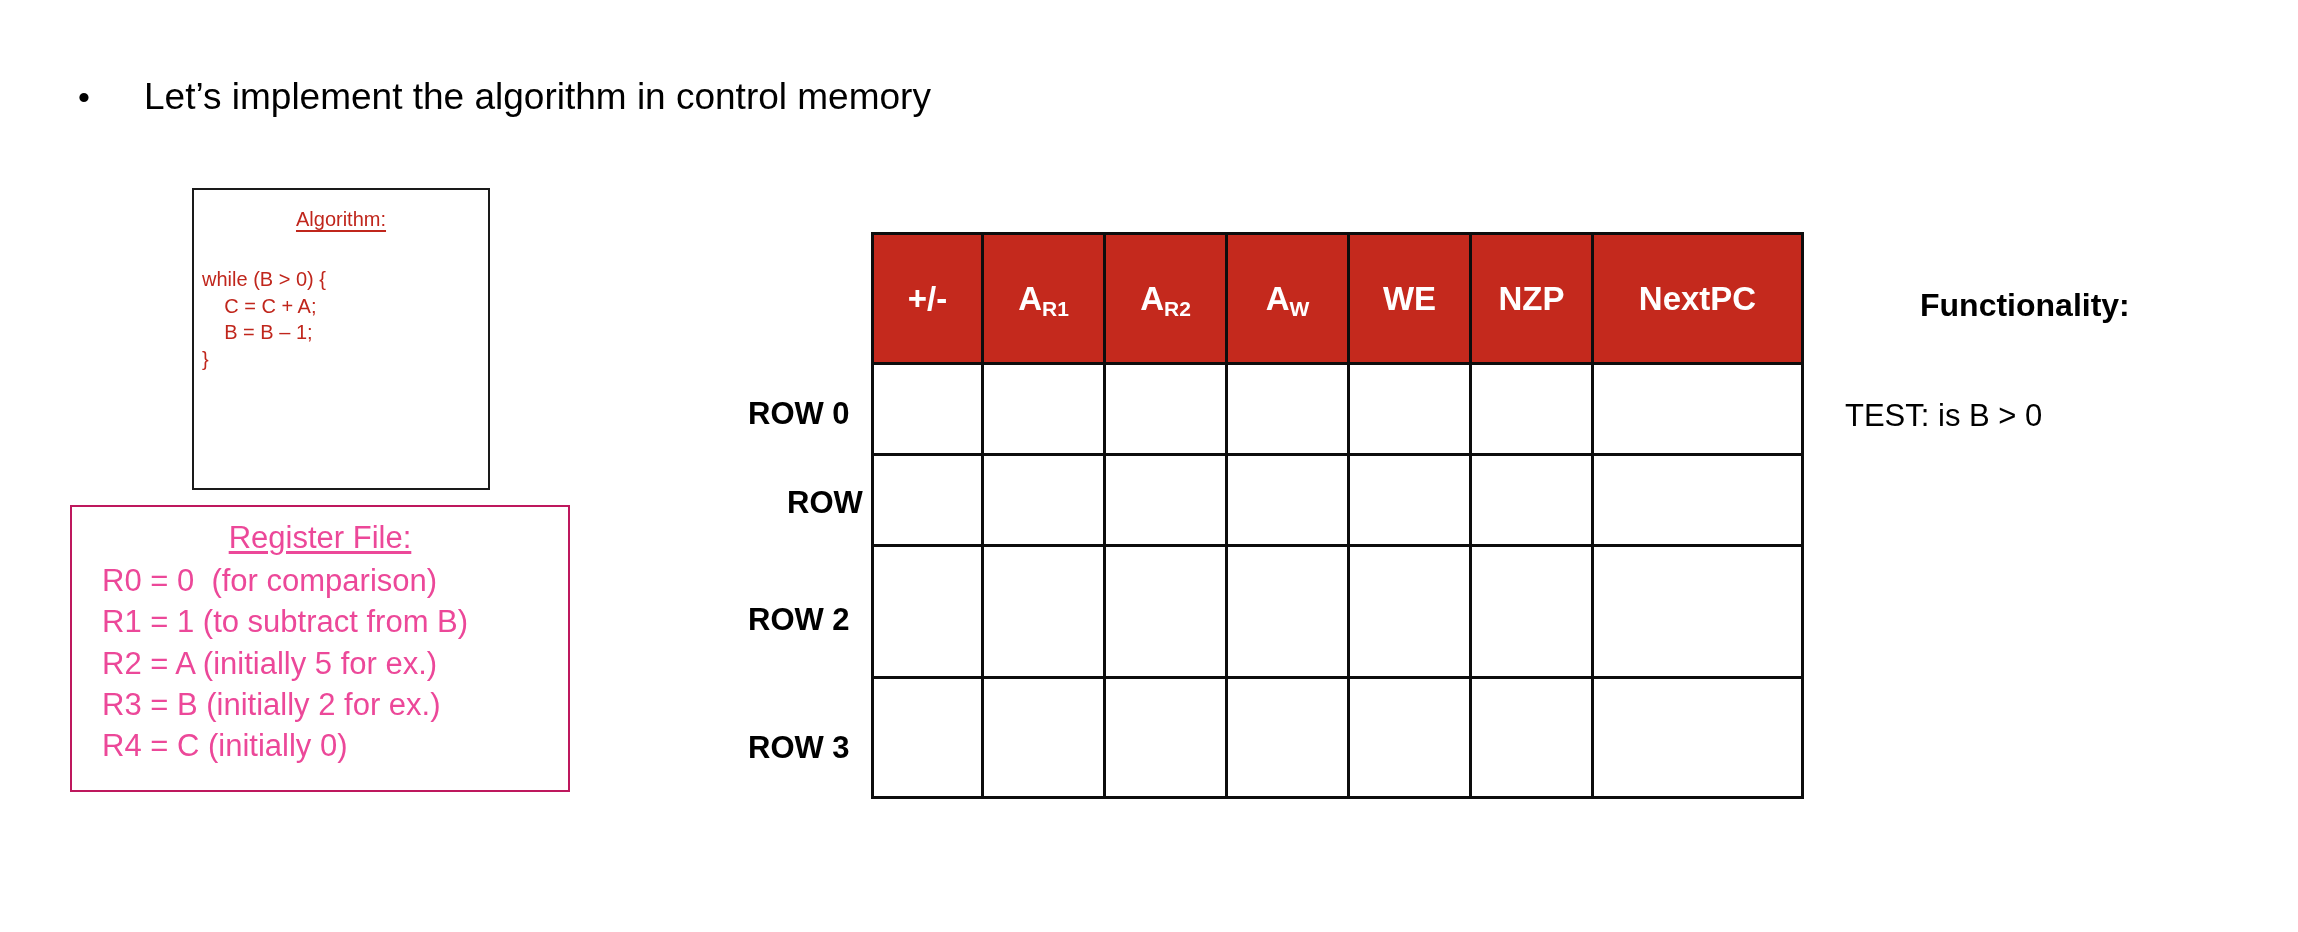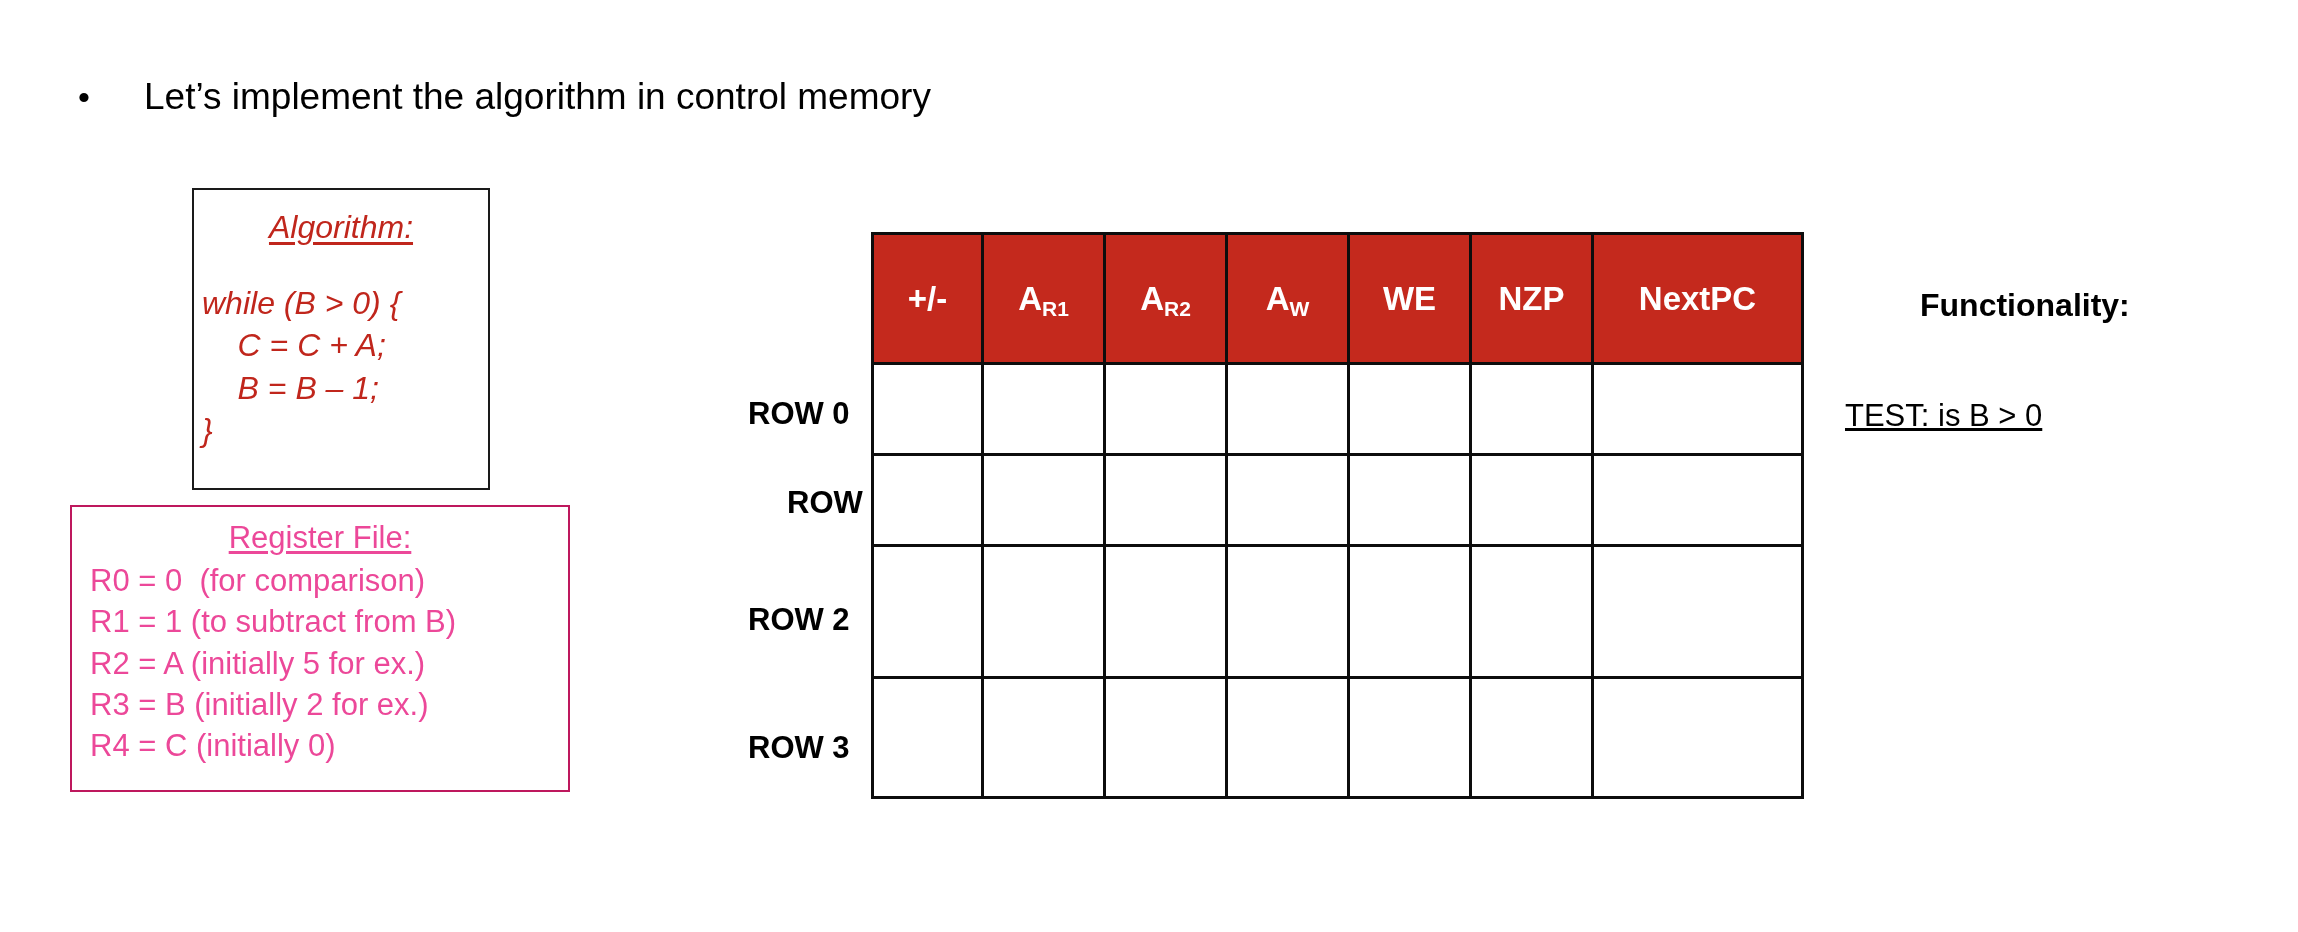--- a/index.html
+++ b/index.html
@@ -40,23 +40,22 @@
   #algorithm-box {
     position: absolute;
     left: 192px;
     top: 188px;
     width: 298px;
     height: 302px;
     border: 2px solid #1a1a1a;
     box-sizing: border-box;
     background: #ffffff;
     color: #C0261C;
-    font-size: 32px;
+    font-size: 20px;
     line-height: 1.32;
-    font-style: italic;
   }
   #algorithm-title {
     text-align: center;
     text-decoration: underline;
     text-underline-offset: 4px;
     margin-top: 16px;
   }
   #algorithm-code {
     margin-top: 34px;
     padding-left: 8px;
@@ -78,21 +77,21 @@
     line-height: 1.33;
   }
   #register-title {
     text-align: center;
     text-decoration: underline;
     text-underline-offset: 3px;
     margin-top: 10px;
   }
   #register-lines {
     margin-top: 2px;
-    padding-left: 18px;
+    padding-left: 30px;
   }
   #register-lines div { white-space: pre; }
 
   
   #control-memory-table {
     position: absolute;
     left: 871px;
     top: 232px;
     border-collapse: collapse;
     table-layout: fixed;
@@ -151,21 +150,20 @@
     font-size: 32px;
     font-weight: bold;
     white-space: nowrap;
   }
   #functionality-row-0 {
     position: absolute;
     left: 1845px;
     top: 398px;
     font-size: 31px;
     white-space: nowrap;
-    text-decoration: underline;
   }
 </style>
 </head>
 <body>
 
 <div id="bullet-line">
   <span class="bullet-dot">•</span>
   <span class="bullet-text">Let’s implement the algorithm in control memory</span>
 </div>
 

